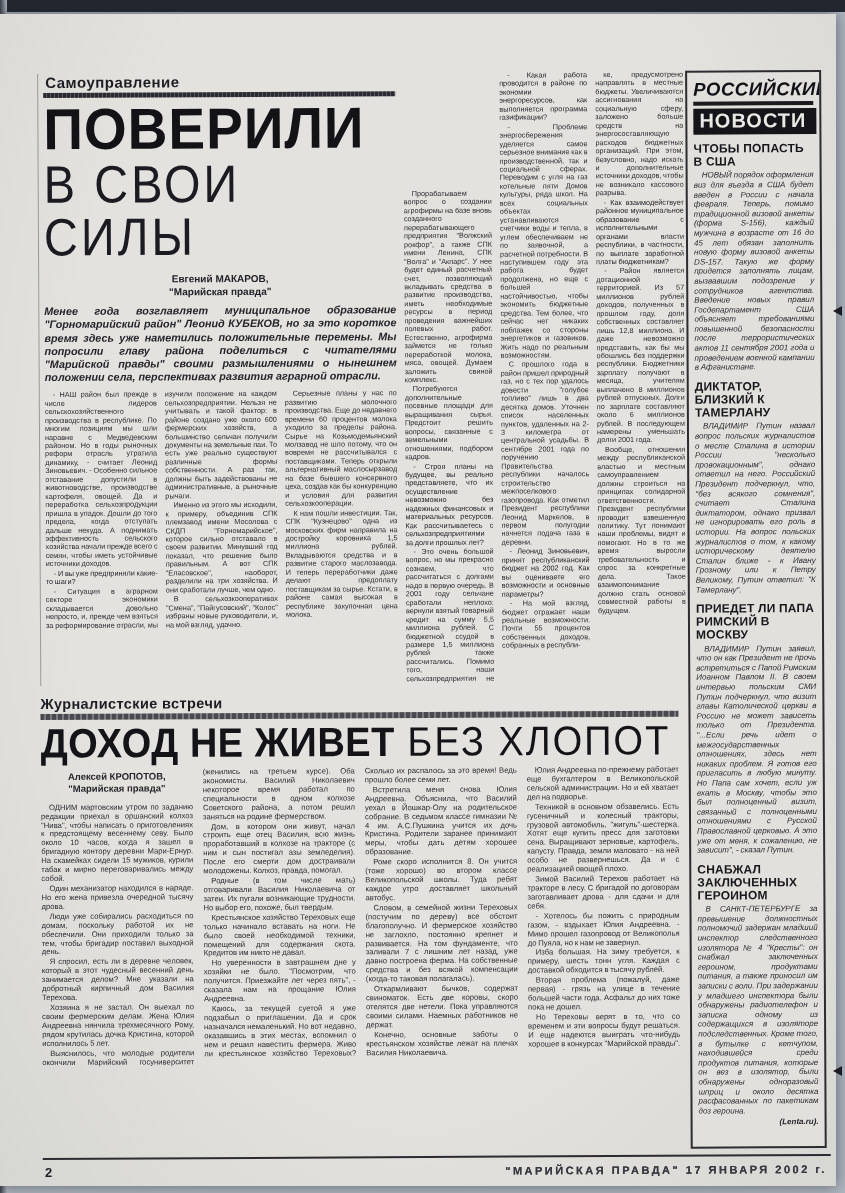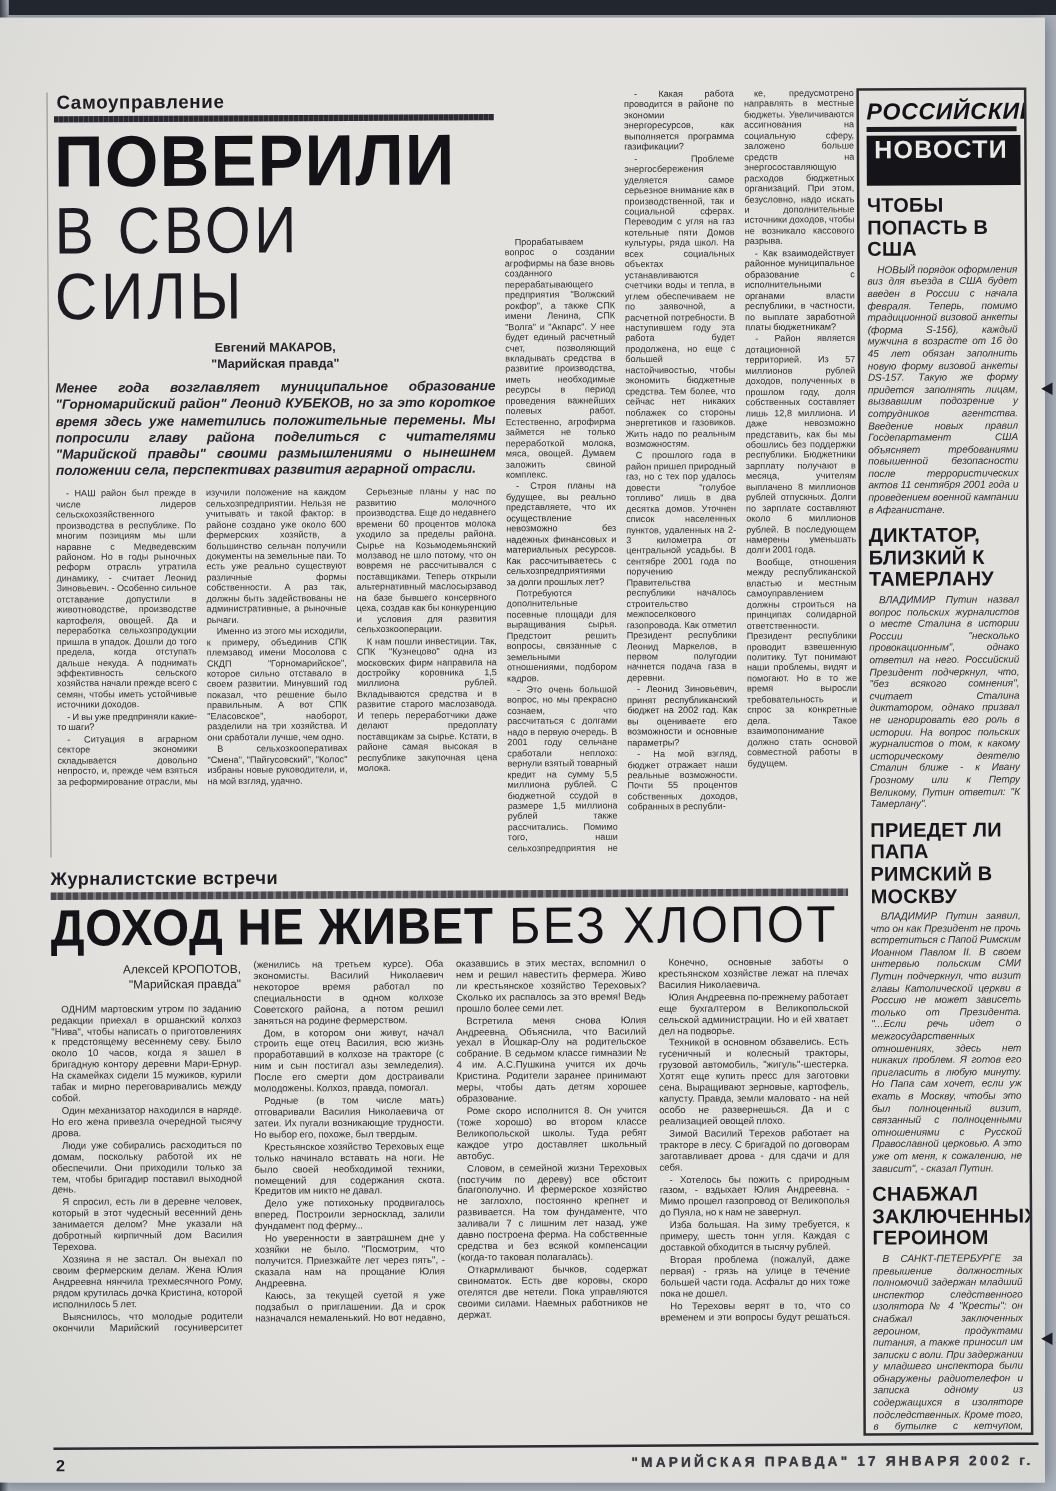--- a/index.html
+++ b/index.html
@@ -51,29 +51,29 @@
 
   
   .a2 { margin-top:10px; }
   .sec-label2 { font-weight:bold; font-size:14.5px; letter-spacing:.4px; color:#1d1d23; }
   .sec-rule2 { height:6px; background:repeating-linear-gradient(90deg,#2e2e34 0 4px,#6a6a70 4px 6px); margin:2px 0 3px 0; opacity:.85;}
   .hl3 { font-size:38px; line-height:1.0; color:#131318; letter-spacing:.5px; white-space:nowrap;
          transform:scaleY(1.08); transform-origin:left top; margin:2px 0 8px 0;}
   .hl3 .bold-part { font-weight:bold; }
   .hl3 .light-part { font-weight:normal; letter-spacing:2px; }
   .a2-cols { column-count:4; column-gap:10px; height:300px; overflow:hidden; }
-  .byline2 { text-align:right; font-weight:normal; font-size:9.5px; line-height:1.3; margin:2px 0 8px 0; break-inside:avoid; }
+  .byline2 { text-align:center; font-weight:bold; font-size:9.5px; line-height:1.3; margin:2px 0 8px 0; break-inside:avoid; }
 
   
   .mast1 { font-weight:bold; font-style:italic; font-size:18.5px; letter-spacing:.5px; color:#111116;
            border-bottom:4px solid #1a1a1f; padding-bottom:1px; }
   .mast2 { background:#141419; color:#e9e8e4; font-weight:bold; font-size:20px; letter-spacing:1px;
-           display:inline-block; padding:1px 10px 16px 6px; margin-top:3px; }
+           display:inline-block; padding:1px 10px 2px 6px; margin-top:3px; }
   .sb-sec { margin-top:8px; }
-  .sb-title { font-weight:bold; font-size:16px; line-height:1.1; color:#17171c; margin-bottom:2px; letter-spacing:.2px;}
+  .sb-title { font-weight:bold; font-size:12px; line-height:1.1; color:#17171c; margin-bottom:2px; letter-spacing:.2px;}
   .sb-body .para { font-style:italic; font-size:8px; line-height:1.2; }
   .sb-attr { font-style:italic; font-weight:bold; font-size:8px; text-align:right; margin-top:2px; }
 
   
   .footer-rule { border-top:2px solid #2b2b31; margin-top:6px; }
   .footer { display:flex; justify-content:space-between; align-items:center; padding:5px 4px 0 2px; }
   .pageno { font-weight:bold; font-size:13px; color:#1d1d23; }
   .footer-right { font-weight:bold; font-size:11px; letter-spacing:2.5px; color:#3a3a42;
                   text-shadow:0 0 .6px #3a3a42; }
 
@@ -112,22 +112,22 @@
                 <p class="para q">- И вы уже предприняли какие-то шаги?</p>
                 <p class="para">- Ситуация в аграрном секторе экономики складывается довольно непросто, и, прежде чем взяться за реформирование отрасли, мы изучили положение на каждом сельхозпредприятии. Нельзя не учитывать и такой фактор: в районе создано уже около 600 фермерских хозяйств, а большинство сельчан получили документы на земельные паи. То есть уже реально существуют различные формы собственности. А раз так, должны быть задействованы не административные, а рыночные рычаги.</p>
                 <p class="para">Именно из этого мы исходили, к примеру, объединив СПК племзавод имени Мосолова с СКДП "Горномарийское", которое сильно отставало в своем развитии. Минувший год показал, что решение было правильным. А вот СПК "Еласовское", наоборот, разделили на три хозяйства. И они сработали лучше, чем одно.</p>
                 <p class="para">В сельхозкооперативах "Смена", "Пайгусовский", "Колос" избраны новые руководители, и, на мой взгляд, удачно.</p>
                 <p class="para">Серьезные планы у нас по развитию молочного производства. Еще до недавнего времени 60 процентов молока уходило за пределы района. Сырье на Козьмодемьянский молзавод не шло потому, что он вовремя не рассчитывался с поставщиками. Теперь открыли альтернативный маслосырзавод на базе бывшего консервного цеха, создав как бы конкуренцию и условия для развития сельхозкооперации.</p>
                 <p class="para">К нам пошли инвестиции. Так, СПК "Кузнецово" одна из московских фирм направила на достройку коровника 1,5 миллиона рублей. Вкладываются средства и в развитие старого маслозавода. И теперь переработчики даже делают предоплату поставщикам за сырье. Кстати, в районе самая высокая в республике закупочная цена молока.</p>
               </div>
           </div>
           <div class="lane lane-offset">
               <p class="para">Прорабатываем вопрос о создании агрофирмы на базе вновь созданного перерабатывающего предприятия "Волжский рокфор", а также СПК имени Ленина, СПК "Волга" и "Акпарс". У нее будет единый расчетный счет, позволяющий вкладывать средства в развитие производства, иметь необходимые ресурсы в период проведения важнейших полевых работ. Естественно, агрофирма займется не только переработкой молока, мяса, овощей. Думаем заложить свиной комплекс.</p>
+              <p class="para">Потребуются дополнительные посевные площади для выращивания сырья. Предстоит решить вопросы, связанные с земельными отношениями, подбором кадров.</p>
               <p class="para q">- Строя планы на будущее, вы реально представляете, что их осуществление невозможно без надежных финансовых и материальных ресурсов. Как рассчитываетесь с сельхозпредприятиями за долги прошлых лет?</p>
-              <p class="para">Потребуются дополнительные посевные площади для выращивания сырья. Предстоит решить вопросы, связанные с земельными отношениями, подбором кадров.</p>
               <p class="para">- Это очень большой вопрос, но мы прекрасно сознаем, что рассчитаться с долгами надо в первую очередь. В 2001 году сельчане сработали неплохо: вернули взятый товарный кредит на сумму 5,5 миллиона рублей. С бюджетной ссудой в размере 1,5 миллиона рублей также рассчитались. Помимо того, наши сельхозпредприятия не имеют текущих долгов и за энергопомощь, полученную в 1998 году. Создаем фонд развития села, чтобы эффективно использовать финансовые ресурсы, вкладывая средства туда, где они дадут быструю отдачу.</p>
             </div>
           <div class="lane">
               <p class="para q">- Какая работа проводится в районе по экономии энергоресурсов, как выполняется программа газификации?</p>
               <p class="para">- Проблеме энергосбережения уделяется самое серьезное внимание как в производственной, так и социальной сферах. Переводим с угля на газ котельные пяти Домов культуры, ряда школ. На всех социальных объектах устанавливаются счетчики воды и тепла, в углем обеспечиваем не по заявочной, а расчетной потребности. В наступившем году эта работа будет продолжена, но еще с большей настойчивостью, чтобы экономить бюджетные средства. Тем более, что сейчас нет никаких поблажек со стороны энергетиков и газовиков. Жить надо по реальным возможностям.</p>
               <p class="para">С прошлого года в район пришел природный газ, но с тех пор удалось довести "голубое топливо" лишь в два десятка домов. Уточнен список населенных пунктов, удаленных на 2-3 километра от центральной усадьбы. В сентябре 2001 года по поручению Правительства республики началось строительство межпоселкового газопровода. Как отметил Президент республики Леонид Маркелов, в первом полугодии начнется подача газа в деревни.</p>
               <p class="para q">- Леонид Зиновьевич, принят республиканский бюджет на 2002 год. Как вы оцениваете его возможности и основные параметры?</p>
               <p class="para">- На мой взгляд, бюджет отражает наши реальные возможности. Почти 55 процентов собственных доходов, собранных в республи-</p>
             </div>
           <div class="lane">
@@ -150,21 +150,20 @@
             <div>
                 <p class="para">ОДНИМ мартовским утром по заданию редакции приехал в оршанский колхоз "Нива", чтобы написать о приготовлениях к предстоящему весеннему севу. Было около 10 часов, когда я зашел в бригадную контору деревни Мари-Ернур. На скамейках сидели 15 мужиков, курили табак и мирно переговаривались между собой.</p>
                 <p class="para">Один механизатор находился в наряде. Но его жена привезла очередной тысячу дрова.</p>
                 <p class="para">Люди уже собирались расходиться по домам, поскольку работой их не обеспечили. Они приходили только за тем, чтобы бригадир поставил выходной день.</p>
                 <p class="para">Я спросил, есть ли в деревне человек, который в этот чудесный весенний день занимается делом? Мне указали на добротный кирпичный дом Василия Терехова.</p>
                 <p class="para">Хозяина я не застал. Он выехал по своим фермерским делам. Жена Юлия Андреевна нянчила трехмесячного Рому, рядом крутилась дочка Кристина, которой исполнилось 5 лет.</p>
                 <p class="para">Выяснилось, что молодые родители окончили Марийский госуниверситет (женились на третьем курсе). Оба экономисты. Василий Николаевич некоторое время работал по специальности в одном колхозе Советского района, а потом решил заняться на родине фермерством.</p>
                 <p class="para">Дом, в котором они живут, начал строить еще отец Василия, всю жизнь проработавший в колхозе на тракторе (с ним и сын постигал азы земледелия). После его смерти дом достраивали молодожены. Колхоз, правда, помогал.</p>
                 <p class="para">Родные (в том числе мать) отговаривали Василия Николаевича от затеи. Их пугали возникающие трудности. Но выбор его, похоже, был твердым.</p>
                 <p class="para">Крестьянское хозяйство Тереховых еще только начинало вставать на ноги. Не было своей необходимой техники, помещений для содержания скота. Кредитов им никто не давал.</p>
-                <p class="para">Дело уже потихоньку продвигалось вперед. Построили зерносклад, залили фундамент под ферму...</p>
                 <p class="para">Но уверенности в завтрашнем дне у хозяйки не было. "Посмотрим, что получится. Приезжайте лет через пять", - сказала нам на прощание Юлия Андреевна.</p>
                 <p class="para">Каюсь, за текущей суетой я уже подзабыл о приглашении. Да и срок назначался немаленький. Но вот недавно, оказавшись в этих местах, вспомнил о нем и решил навестить фермера. Живо ли крестьянское хозяйство Тереховых? Сколько их распалось за это время! Ведь прошло более семи лет.</p>
                 <p class="para">Встретила меня снова Юлия Андреевна. Объяснила, что Василий уехал в Йошкар-Олу на родительское собрание. В седьмом классе гимназии № 4 им. А.С.Пушкина учится их дочь Кристина. Родители заранее принимают меры, чтобы дать детям хорошее образование.</p>
                 <p class="para">Роме скоро исполнится 8. Он учится (тоже хорошо) во втором классе Великопольской школы. Туда ребят каждое утро доставляет школьный автобус.</p>
                 <p class="para">Словом, в семейной жизни Тереховых (постучим по дереву) все обстоит благополучно. И фермерское хозяйство не заглохло, постоянно крепнет и развивается. На том фундаменте, что заливали 7 с лишним лет назад, уже давно построена ферма. На собственные средства и без всякой компенсации (когда-то таковая полагалась).</p>
                 <p class="para">Откармливают бычков, содержат свиноматок. Есть две коровы, скоро отелятся две нетели. Пока управляются своими силами. Наемных работников не держат.</p>
                 <p class="para">Конечно, основные заботы о крестьянском хозяйстве лежат на плечах Василия Николаевича.</p>
                 <p class="para">Юлия Андреевна по-прежнему работает еще бухгалтером в Великопольской сельской администрации. Но и ей хватает дел на подворье.</p>
                 <p class="para">Техникой в основном обзавелись. Есть гусеничный и колесный тракторы, грузовой автомобиль, "жигуль"-шестерка. Хотят еще купить пресс для заготовки сена. Выращивают зерновые, картофель, капусту. Правда, земли маловато - на ней особо не развернешься. Да и с реализацией овощей плохо.</p>
                 <p class="para">Зимой Василий Терехов работает на тракторе в лесу. С бригадой по договорам заготавливает дрова - для сдачи и для себя.</p>

